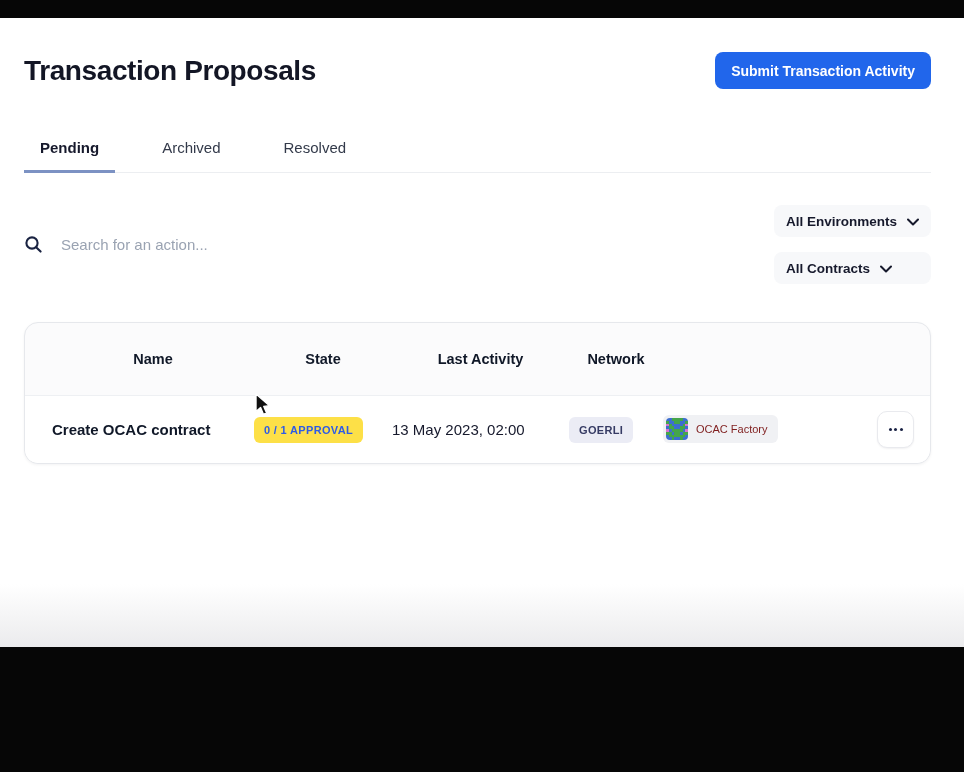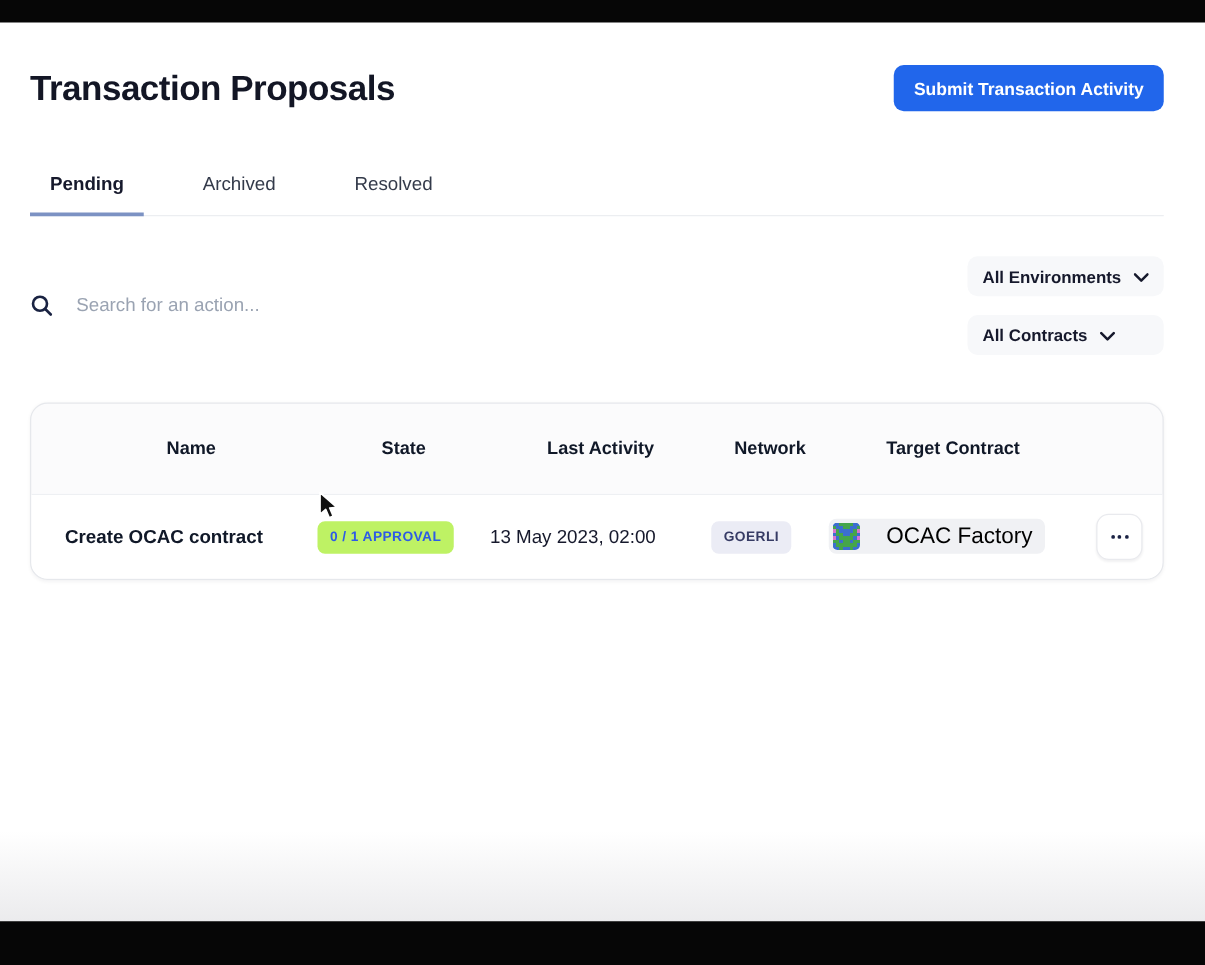--- a/index.html
+++ b/index.html
@@ -9,21 +9,21 @@
     background: #060606;
     font-family: "Liberation Sans", sans-serif;
     overflow: hidden;
     position: relative;
   }
   .letterbox { width: 100%; background: #060606; }
   .letterbox.top { height: 18px; }
   .letterbox.bottom { height: 35px; }
 
   .viewport {
-    height: 719px;
+    height: 629px;
     background: linear-gradient(180deg, #ffffff 0%, #ffffff 90%, #ebebed 100%);
     padding: 0 33px 16px 24px;
     position: relative;
     color: #16192c;
   }
 
   
   .page-header {
     padding-top: 34px;
     display: flex; justify-content: space-between; align-items: center;
@@ -106,30 +106,30 @@
   }
   .cell-name { font-size: 15px; font-weight: 700; color: #101828; }
   .cell-date { font-size: 15px; color: #16192c; }
 
   .badge {
     display: inline-block;
     border-radius: 6px;
     font-size: 11px; font-weight: 700; letter-spacing: 0.03em;
     padding: 7px 10px;
   }
-  .badge.approval { background: #bef264; color: #2e5be6; }
+  .badge.approval { background: #fde047; color: #2e5be6; }
   .badge.network  { background: #ebecf5; color: #363b64; }
 
   .target-chip {
     display: inline-flex; align-items: center; gap: 8px;
     background: #f0f1f4; border-radius: 6px;
     padding: 3px 10px 3px 3px;
   }
   .target-avatar { width: 22px; height: 22px; border-radius: 4px; overflow: hidden; display:block; }
-  .target-label { font-size: 18px; color: #000000; margin-left: 13px; }
+  .target-label { font-size: 11px; color: #7f1d1d; }
 
   .more-btn {
     width: 37px; height: 37px;
     background: #ffffff; border: 1px solid #e9eaee; border-radius: 10px;
     box-shadow: 0 1px 2px rgba(16,24,40,0.06);
     display: flex; align-items: center; justify-content: center; gap: 2.5px;
     cursor: pointer; justify-self: end;
   }
   .more-btn .dot { width: 3px; height: 3px; border-radius: 50%; background: #1a2244; }
 
@@ -183,21 +183,20 @@
       </div>
     </div>
   </div>
 
   <div class="card">
     <div class="t-row t-head">
       <div class="t-cell">Name</div>
       <div class="t-cell">State</div>
       <div class="t-cell">Last Activity</div>
       <div class="t-cell">Network</div>
-      <div class="t-cell">Target Contract</div>
       <div class="t-cell"></div>
     </div>
 
     <div class="t-row t-body">
       <div class="cell-name">Create OCAC contract</div>
       <div>
         <span class="badge approval">0 / 1 APPROVAL</span>
       </div>
       <div class="cell-date">13 May 2023, 02:00</div>
       <div>

